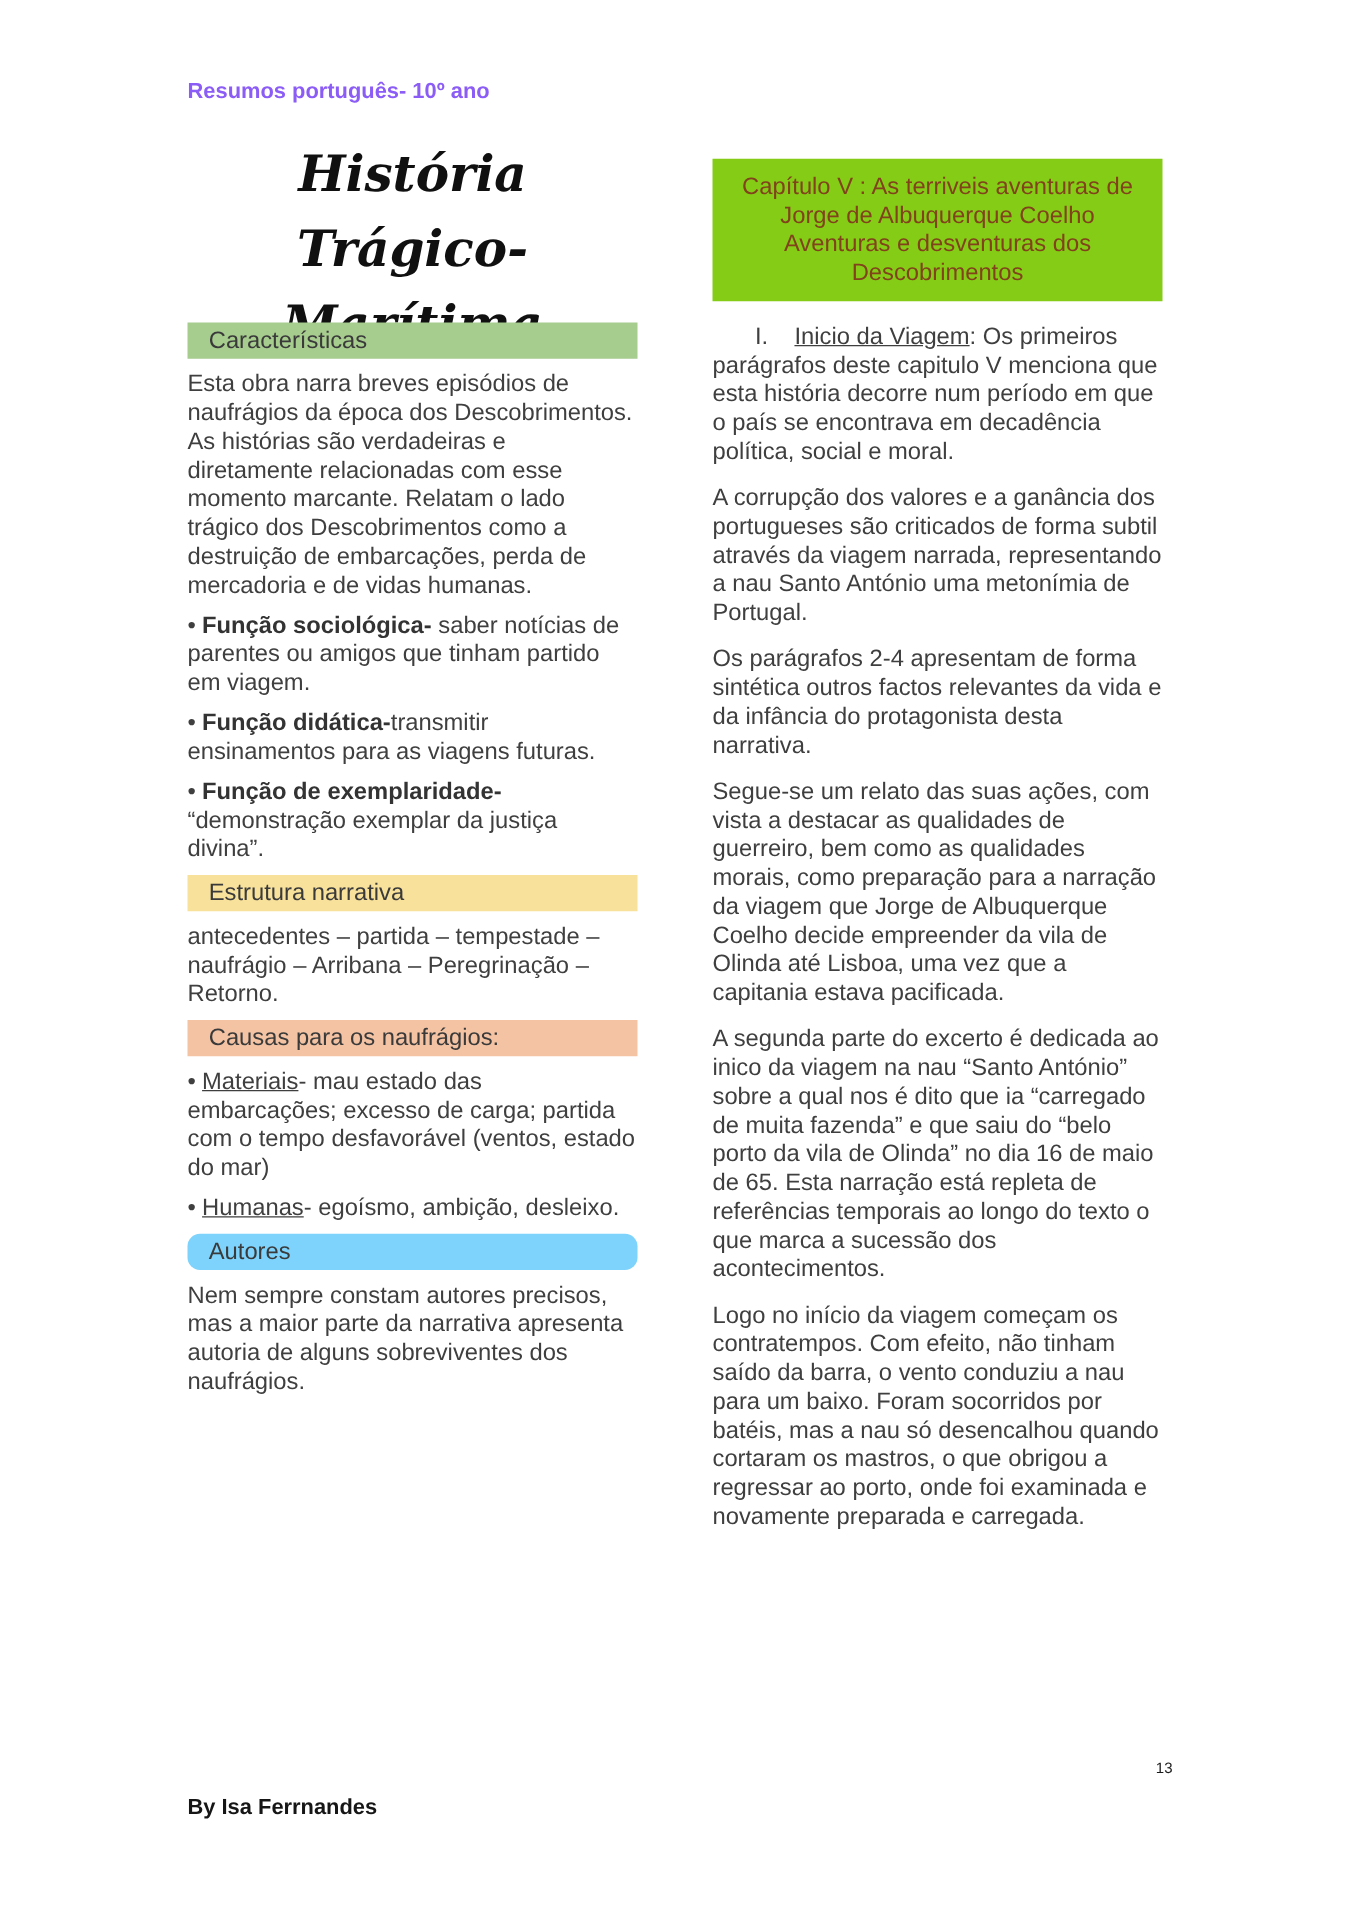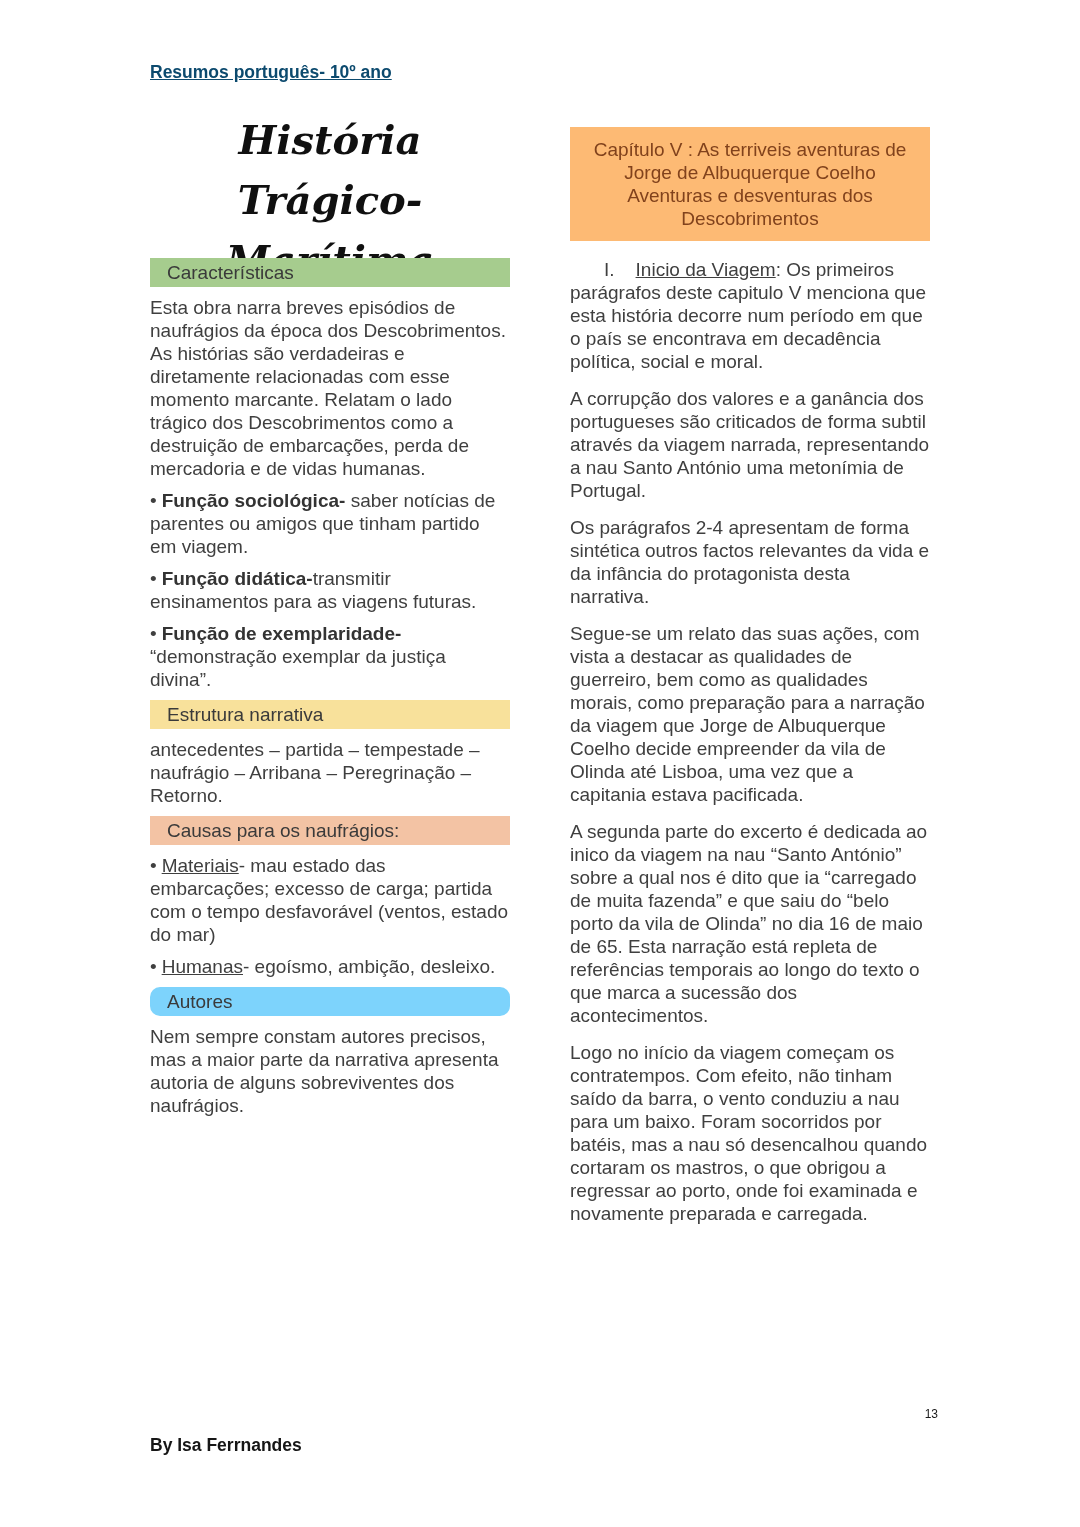--- a/index.html
+++ b/index.html
@@ -7,41 +7,41 @@
     position:relative;
     width:1080px;
     height:1527px;
     background:#ffffff;
     font-family:"Liberation Sans",sans-serif;
     color:#3f3f3f;
     overflow:hidden;
   }
   .doc-header{
     position:absolute;left:150px;top:62px;
-    font-size:17.5px;font-weight:bold;color:#0c4a6e;text-decoration:underline;
+    font-size:17.5px;font-weight:bold;color:#8b5cf6;
   }
   .title{
     position:absolute;left:150px;top:110px;width:360px;
     text-align:center;
     font-family:"DejaVu Serif",serif;
     font-style:italic;font-weight:bold;
     font-size:40px;line-height:60px;color:#101010;
   }
   .col{position:absolute;width:360px;font-size:19px;line-height:23px;}
   .col-left{left:150px;top:258px;}
   .col-right{left:570px;top:127px;}
   .col p{margin:0 0 9px 0;}
   .col-right p{margin:0 0 14px 0;}
   .hl{padding:3px 17px;margin:0 0 9px 0;color:#3a3a3a;}
   .hl-green{background:#a6cc8e;}
   .hl-yellow{background:#f8e19b;}
   .hl-peach{background:#f3c3a4;}
   .hl-cyan{background:#7dd3fc;border-radius:10px;}
   .chapter-box{
-    background:#fdba74;color:#81421c;
+    background:#84cc16;color:#81421c;
     text-align:center;padding:11px 6px;margin:0 0 17px 0;
   }
   .bm{margin-right:5px;}
   .lead-bold{font-weight:bold;color:#333333;text-align:center;}
   .ul{text-decoration:underline;text-align:center;}
   .p-first{text-indent:34px;}
   .numeral{margin-right:21px;}
   .page-number{position:absolute;right:142px;top:1407px;font-size:12px;color:#1a1a1a;}
   .byline{position:absolute;left:150px;top:1435px;font-size:17.5px;font-weight:bold;color:#161616;}
 </style>

